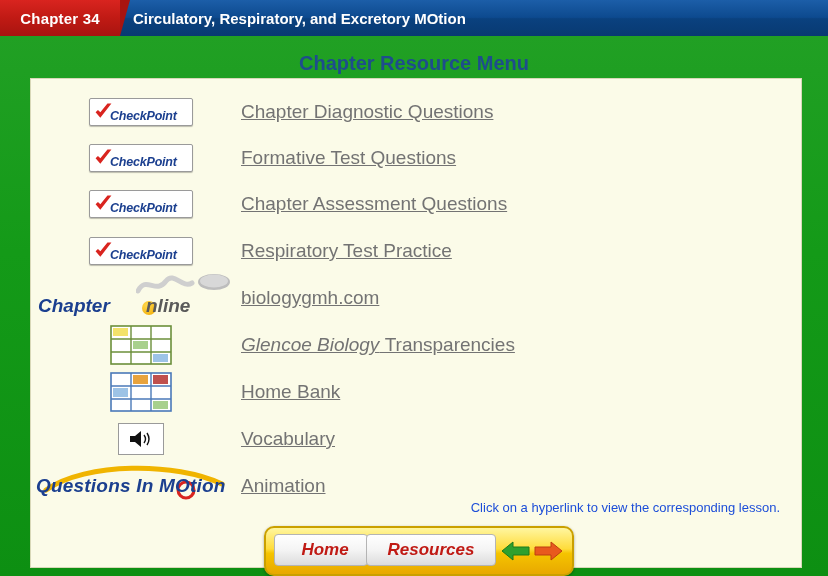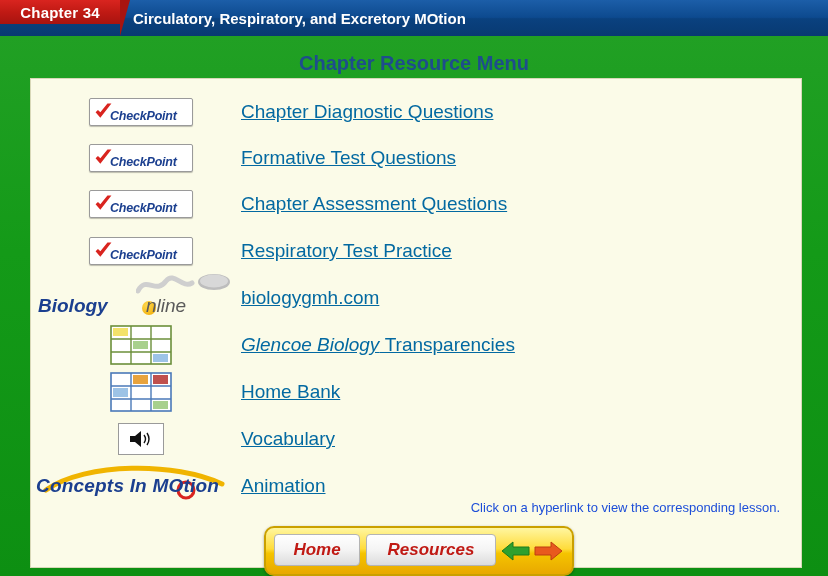--- a/index.html
+++ b/index.html
@@ -23,21 +23,21 @@
   
   .header {
     position: absolute;
     left: 0; top: 0;
     width: 828px; height: 36px;
     background: linear-gradient(to bottom, #1c5ea8 0%, #0d4a8f 48%, #0a417f 52%, #083a72 100%);
   }
   .chapter-tab {
     position: absolute;
     left: 0; top: 0;
-    width: 120px; height: 24px;
+    width: 120px; height: 36px;
     background: linear-gradient(to bottom, #d9241f 0%, #c01a14 50%, #a81410 100%);
     color: #ffffff;
     font-size: 15px;
     font-weight: bold;
     display: flex;
     align-items: center;
     justify-content: center;
     letter-spacing: .2px;
   }
   .chapter-tab::after {
@@ -108,21 +108,21 @@
     justify-content: center;
   }
   .row-link {
     position: absolute;
     left: 205px;
     top: 0;
     height: 44px;
     display: flex;
     align-items: center;
     font-size: 19px;
-    color: #0369a1;
+    color: #737373;
     text-decoration: underline;
     white-space: nowrap;
   }
   .row-link.italic-lead .ital {
     font-style: italic;
   }
 
   
   .checkpoint {
     position: relative;
@@ -162,21 +162,21 @@
     left: 0; bottom: 2px;
     font-size: 19px;
     font-weight: bold;
     font-style: italic;
     color: #1b3f8f;
   }
   .bio-online .bo-online {
     position: absolute;
     left: 108px; bottom: 2px;
     font-size: 19px;
-    font-weight: normal;
+    font-weight: bold;
     font-style: italic;
     color: #5a5a5a;
   }
   .bio-online .bo-swirl {
     position: absolute;
     left: 98px; top: -4px;
     width: 96px; height: 24px;
   }
   .bio-online .bo-dot {
     position: absolute;
@@ -253,21 +253,21 @@
     border: 1px solid #b4b4b4;
     border-radius: 4px;
     display: flex;
     align-items: center;
     justify-content: center;
     color: #c01a14;
     font-size: 17px;
     font-weight: bold;
     font-style: italic;
   }
-  #btn-home { left: 8px; width: 84px; }
+  #btn-home { left: 8px; width: 84px; padding-left: 8px; }
   #btn-resources { left: 100px; width: 128px; }
   .arrow {
     position: absolute;
     top: 12px;
     width: 30px; height: 22px;
   }
   #arrow-back { left: 234px; }
   #arrow-fwd  { left: 268px; }
 </style>
 </head>
@@ -339,21 +339,21 @@
     </div>
 
     <div class="row" style="top:186px;">
       <div class="row-icon" style="justify-content:flex-start; padding-left:2px;">
         <div class="bio-online">
           <svg class="bo-swirl" viewBox="0 0 96 24">
             <path d="M2 18 C10 2, 20 22, 30 8 C38 -2, 46 16, 56 10" stroke="#cfcfcf" stroke-width="5" fill="none" stroke-linecap="round"></path>
             <ellipse cx="78" cy="9" rx="16" ry="8" fill="#bdbdbd"></ellipse>
             <ellipse cx="78" cy="8" rx="14" ry="6.5" fill="#d8d8d8"></ellipse>
           </svg>
-          <span class="bo-text">Biology</span>
+          <span class="bo-text">Chapter</span>
           <div class="bo-dot"></div>
           <span class="bo-online">nline</span>
         </div>
       </div>
       <a class="row-link" href="#">biologygmh.com</a>
     </div>
 
     <div class="row" style="top:233px;">
       <div class="row-icon">
         <div class="grid-icon">
@@ -404,21 +404,21 @@
       <a class="row-link" href="#">Vocabulary</a>
     </div>
 
     <div class="row" style="top:374px;">
       <div class="row-icon" style="justify-content:flex-start;">
         <div class="cim">
           <svg class="cim-arc" viewBox="0 0 196 40">
             <path d="M10 26 C50 -2, 140 -2, 186 20" stroke="#f0b400" stroke-width="5" fill="none" stroke-linecap="round"></path>
             <circle cx="150" cy="26" r="8" fill="none" stroke="#d9241f" stroke-width="3"></circle>
           </svg>
-          <span class="cim-text">Concepts In MOtion</span>
+          <span class="cim-text">Questions In MOtion</span>
         </div>
       </div>
       <a class="row-link" href="#">Animation</a>
     </div>
 
   </div>
 
   <div class="footnote">Click on a hyperlink to view the corresponding lesson.</div>
 
   <div class="nav-bar">

